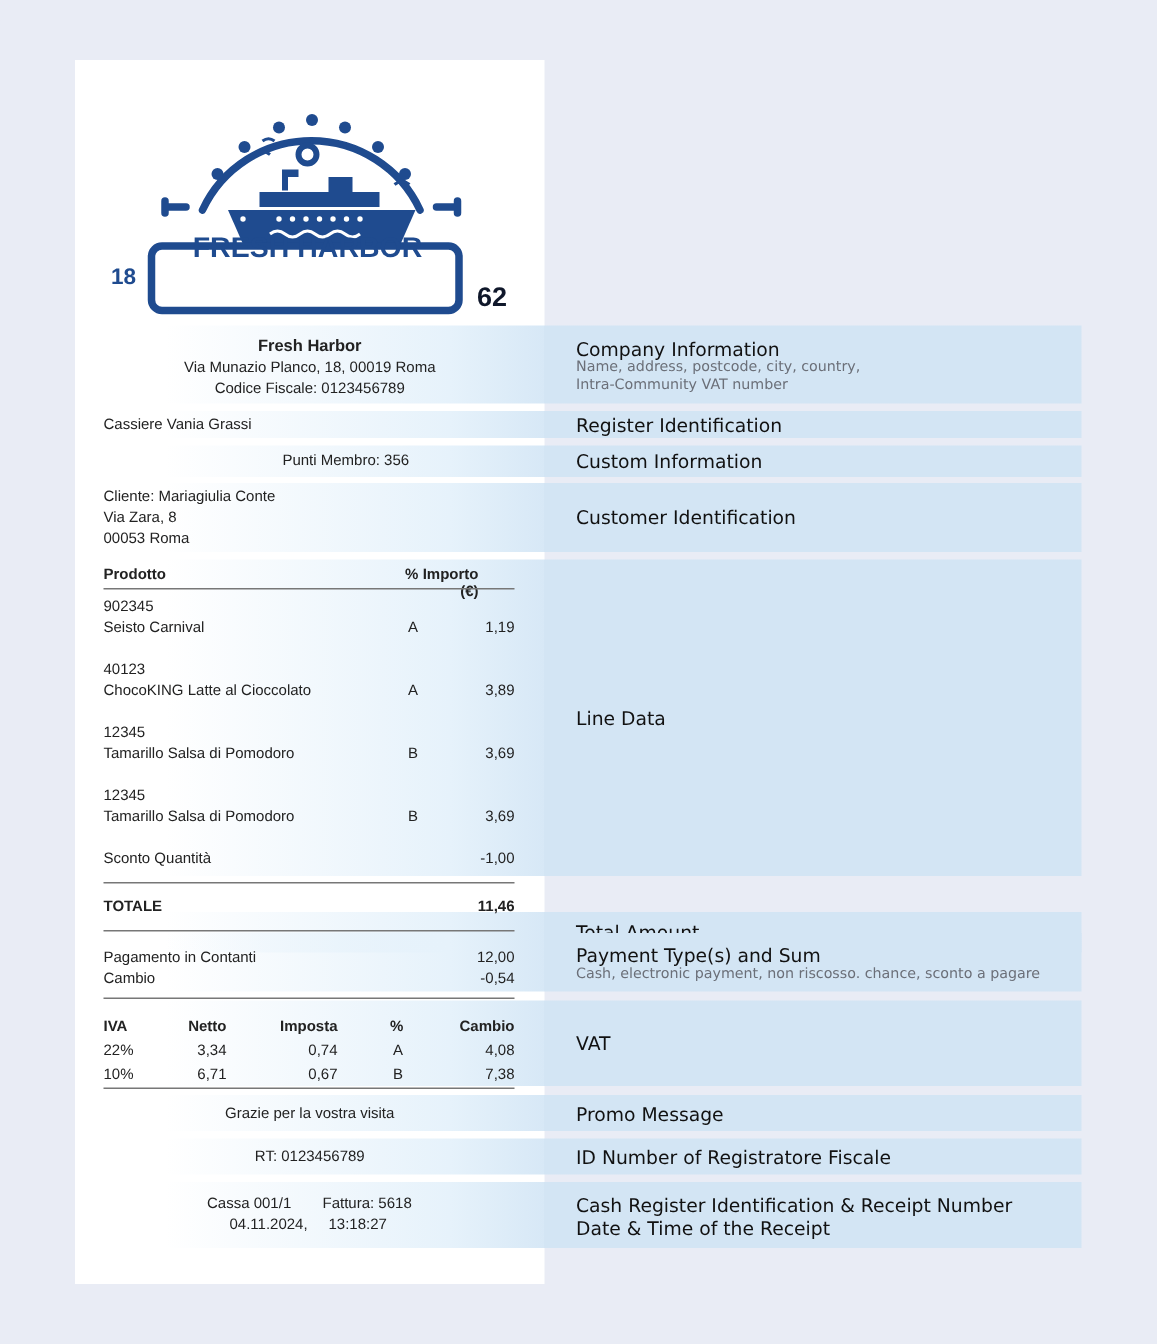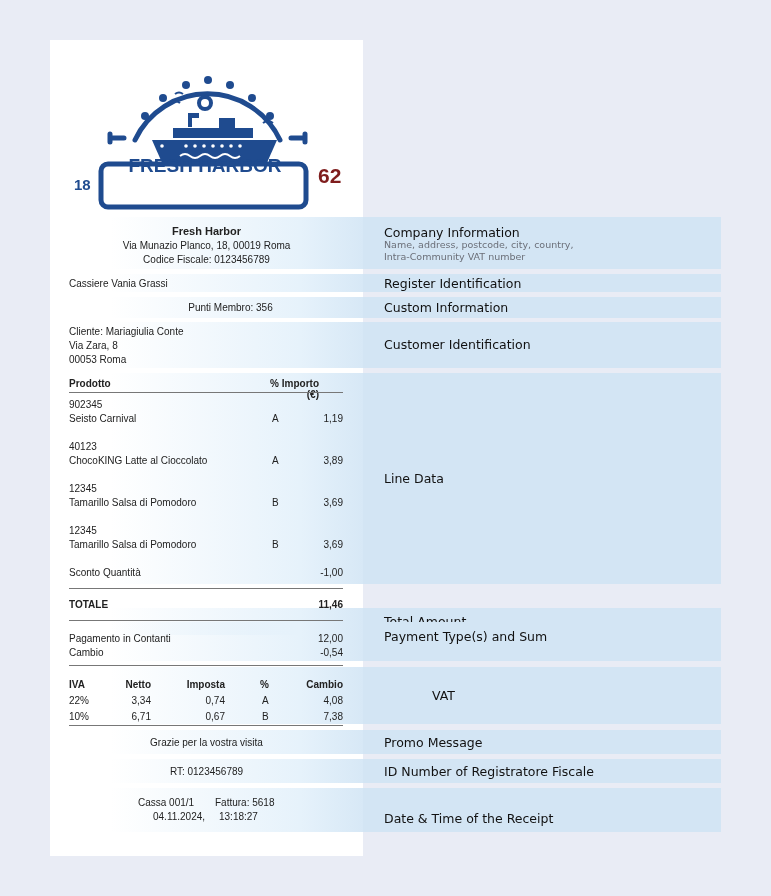--- a/index.html
+++ b/index.html
@@ -39,31 +39,33 @@
   <div class="lbl" style="top:15px;">Customer Identification</div>
 </div>
 <div class="band" style="top:373px;height:211px;">
   <div class="lbl" style="top:98px;">Line Data</div>
 </div>
 <div class="band" style="top:608px;height:27px;">
   <div class="lbl" style="top:6px;">Total Amount</div>
 </div>
 <div class="band" style="top:622px;height:39px;">
   <div class="lbl" style="top:7px;">Payment Type(s) and Sum</div>
+  <div class="sub" style="top:22px;">Cash, electronic payment, non riscosso. chance, sconto a pagare</div>
 </div>
 <div class="band" style="top:667px;height:57px;">
-  <div class="lbl" style="top:21px;margin-left:48px;">VAT</div>
+  <div class="lbl" style="top:21px;">VAT</div>
 </div>
 <div class="band" style="top:730px;height:24px;">
   <div class="lbl" style="top:5px;">Promo Message</div>
 </div>
 <div class="band" style="top:759px;height:24px;">
   <div class="lbl" style="top:5px;">ID Number of Registratore Fiscale</div>
 </div>
 <div class="band" style="top:788px;height:44px;">
+  <div class="lbl" style="top:8px;">Cash Register Identification &amp; Receipt Number</div>
   <div class="lbl" style="top:23px;">Date &amp; Time of the Receipt</div>
 </div>
 
 <svg class="logo" viewBox="0 0 275 145">
   <g fill="none" stroke="#1f4b8f" stroke-width="5" stroke-linecap="round">
     <path d="M 65 72 A 80 80 0 0 1 210 72"></path>
   </g>
   <g fill="#1f4b8f">
     <circle cx="75" cy="48" r="4"></circle>
       <circle cx="93" cy="30" r="4"></circle>
@@ -93,21 +95,21 @@
       <circle cx="152" cy="78" r="1.8"></circle>
       <circle cx="161" cy="78" r="1.8"></circle>
       <circle cx="170" cy="78" r="1.8"></circle>
   </g>
   <path d="M 110 88 q 5 -4 10 0 t 10 0 t 10 0 t 10 0 t 10 0 t 10 0" fill="none" stroke="#ffffff" stroke-width="2"></path>
 
   <rect x="31" y="96" width="205" height="43" rx="7" fill="#ffffff" stroke="#1f4b8f" stroke-width="5"></rect>
 </svg>
 <div class="r bold" style="left:95px;top:155px;width:220px;text-align:center;font-size:19px;color:#1f4b8f;">FRESH HARBOR</div>
 <div class="r bold" style="left:74px;top:176px;font-size:15px;color:#1f4b8f;">18</div>
-<div class="r bold" style="left:318px;top:164px;font-size:21px;color:#7f1d1d;">62</div>
+<div class="r bold" style="left:318px;top:188px;font-size:18px;color:#0f172a;">62</div>
 
 <div class="r center bold" style="top:225px;font-size:11px;">Fresh Harbor</div>
 <div class="r center" style="top:240px;">Via Munazio Planco, 18, 00019 Roma</div>
 <div class="r center" style="top:254px;">Codice Fiscale: 0123456789</div>
 
 <div class="r" style="left:69px;top:278px;">Cassiere Vania Grassi</div>
 <div class="r center" style="top:302px;padding-left:24px;">Punti Membro: 356</div>
 
 <div class="r" style="left:69px;top:326px;">Cliente: Mariagiulia Conte</div>
 <div class="r" style="left:69px;top:340px;">Via Zara, 8</div>

